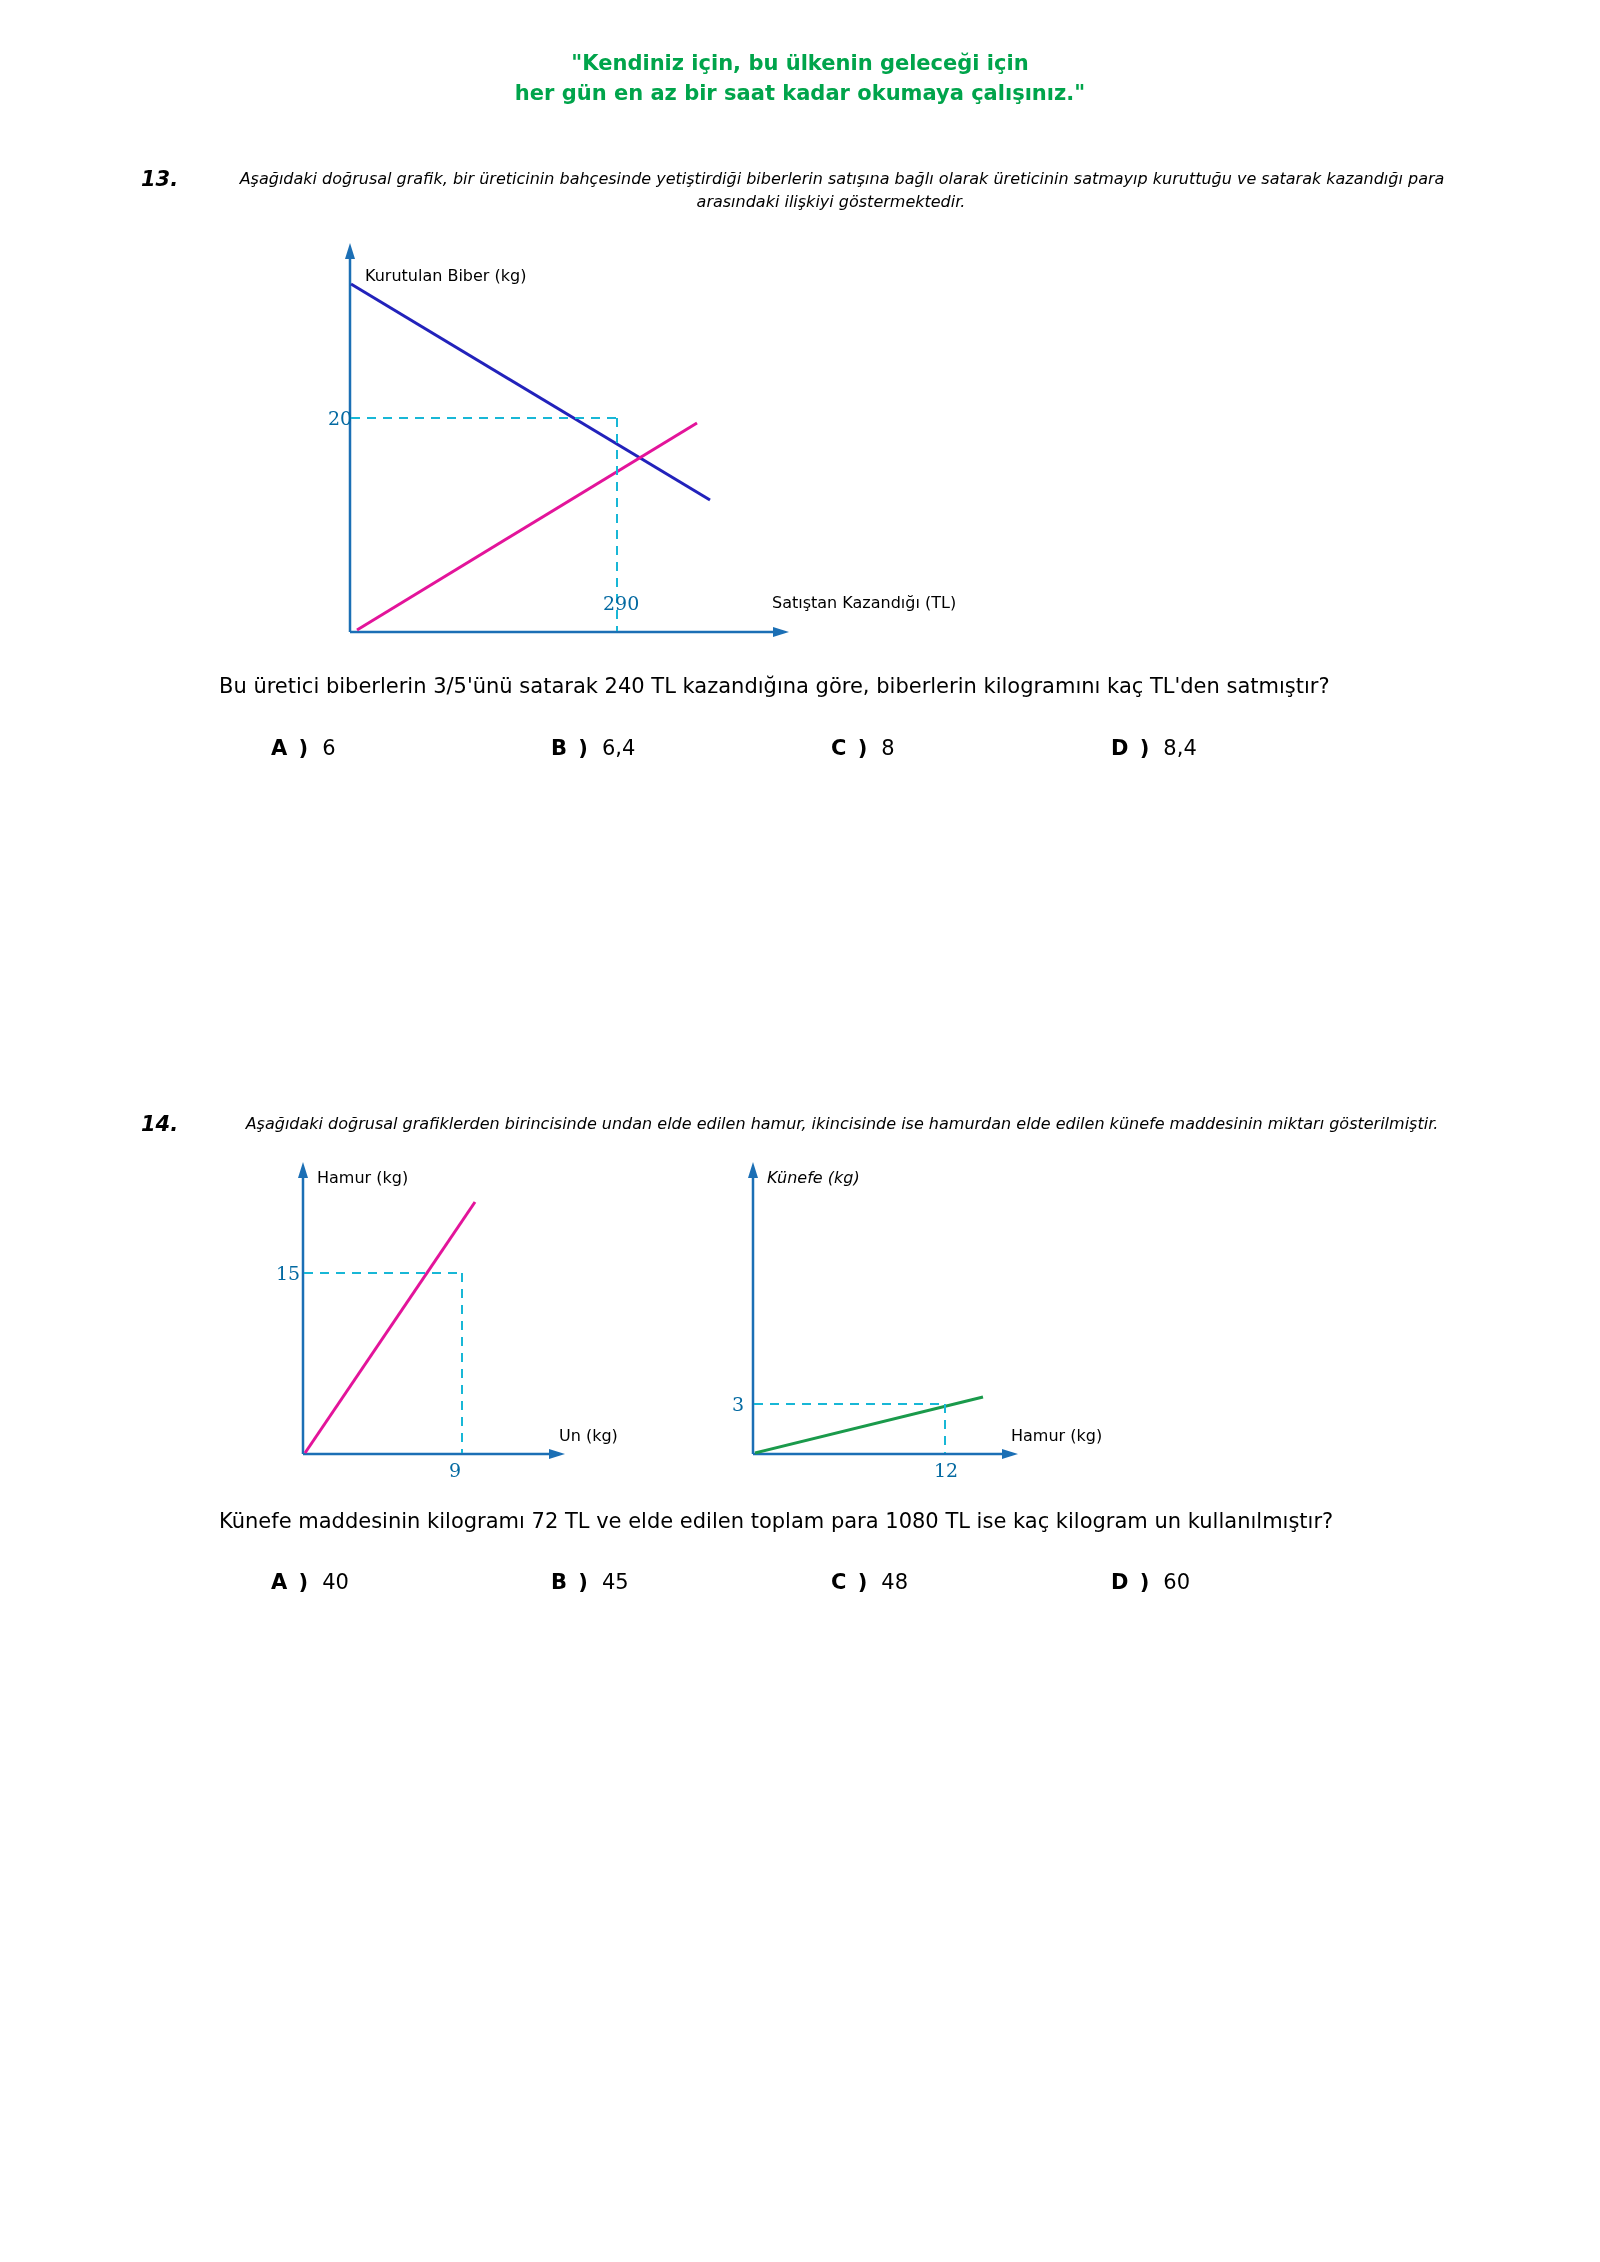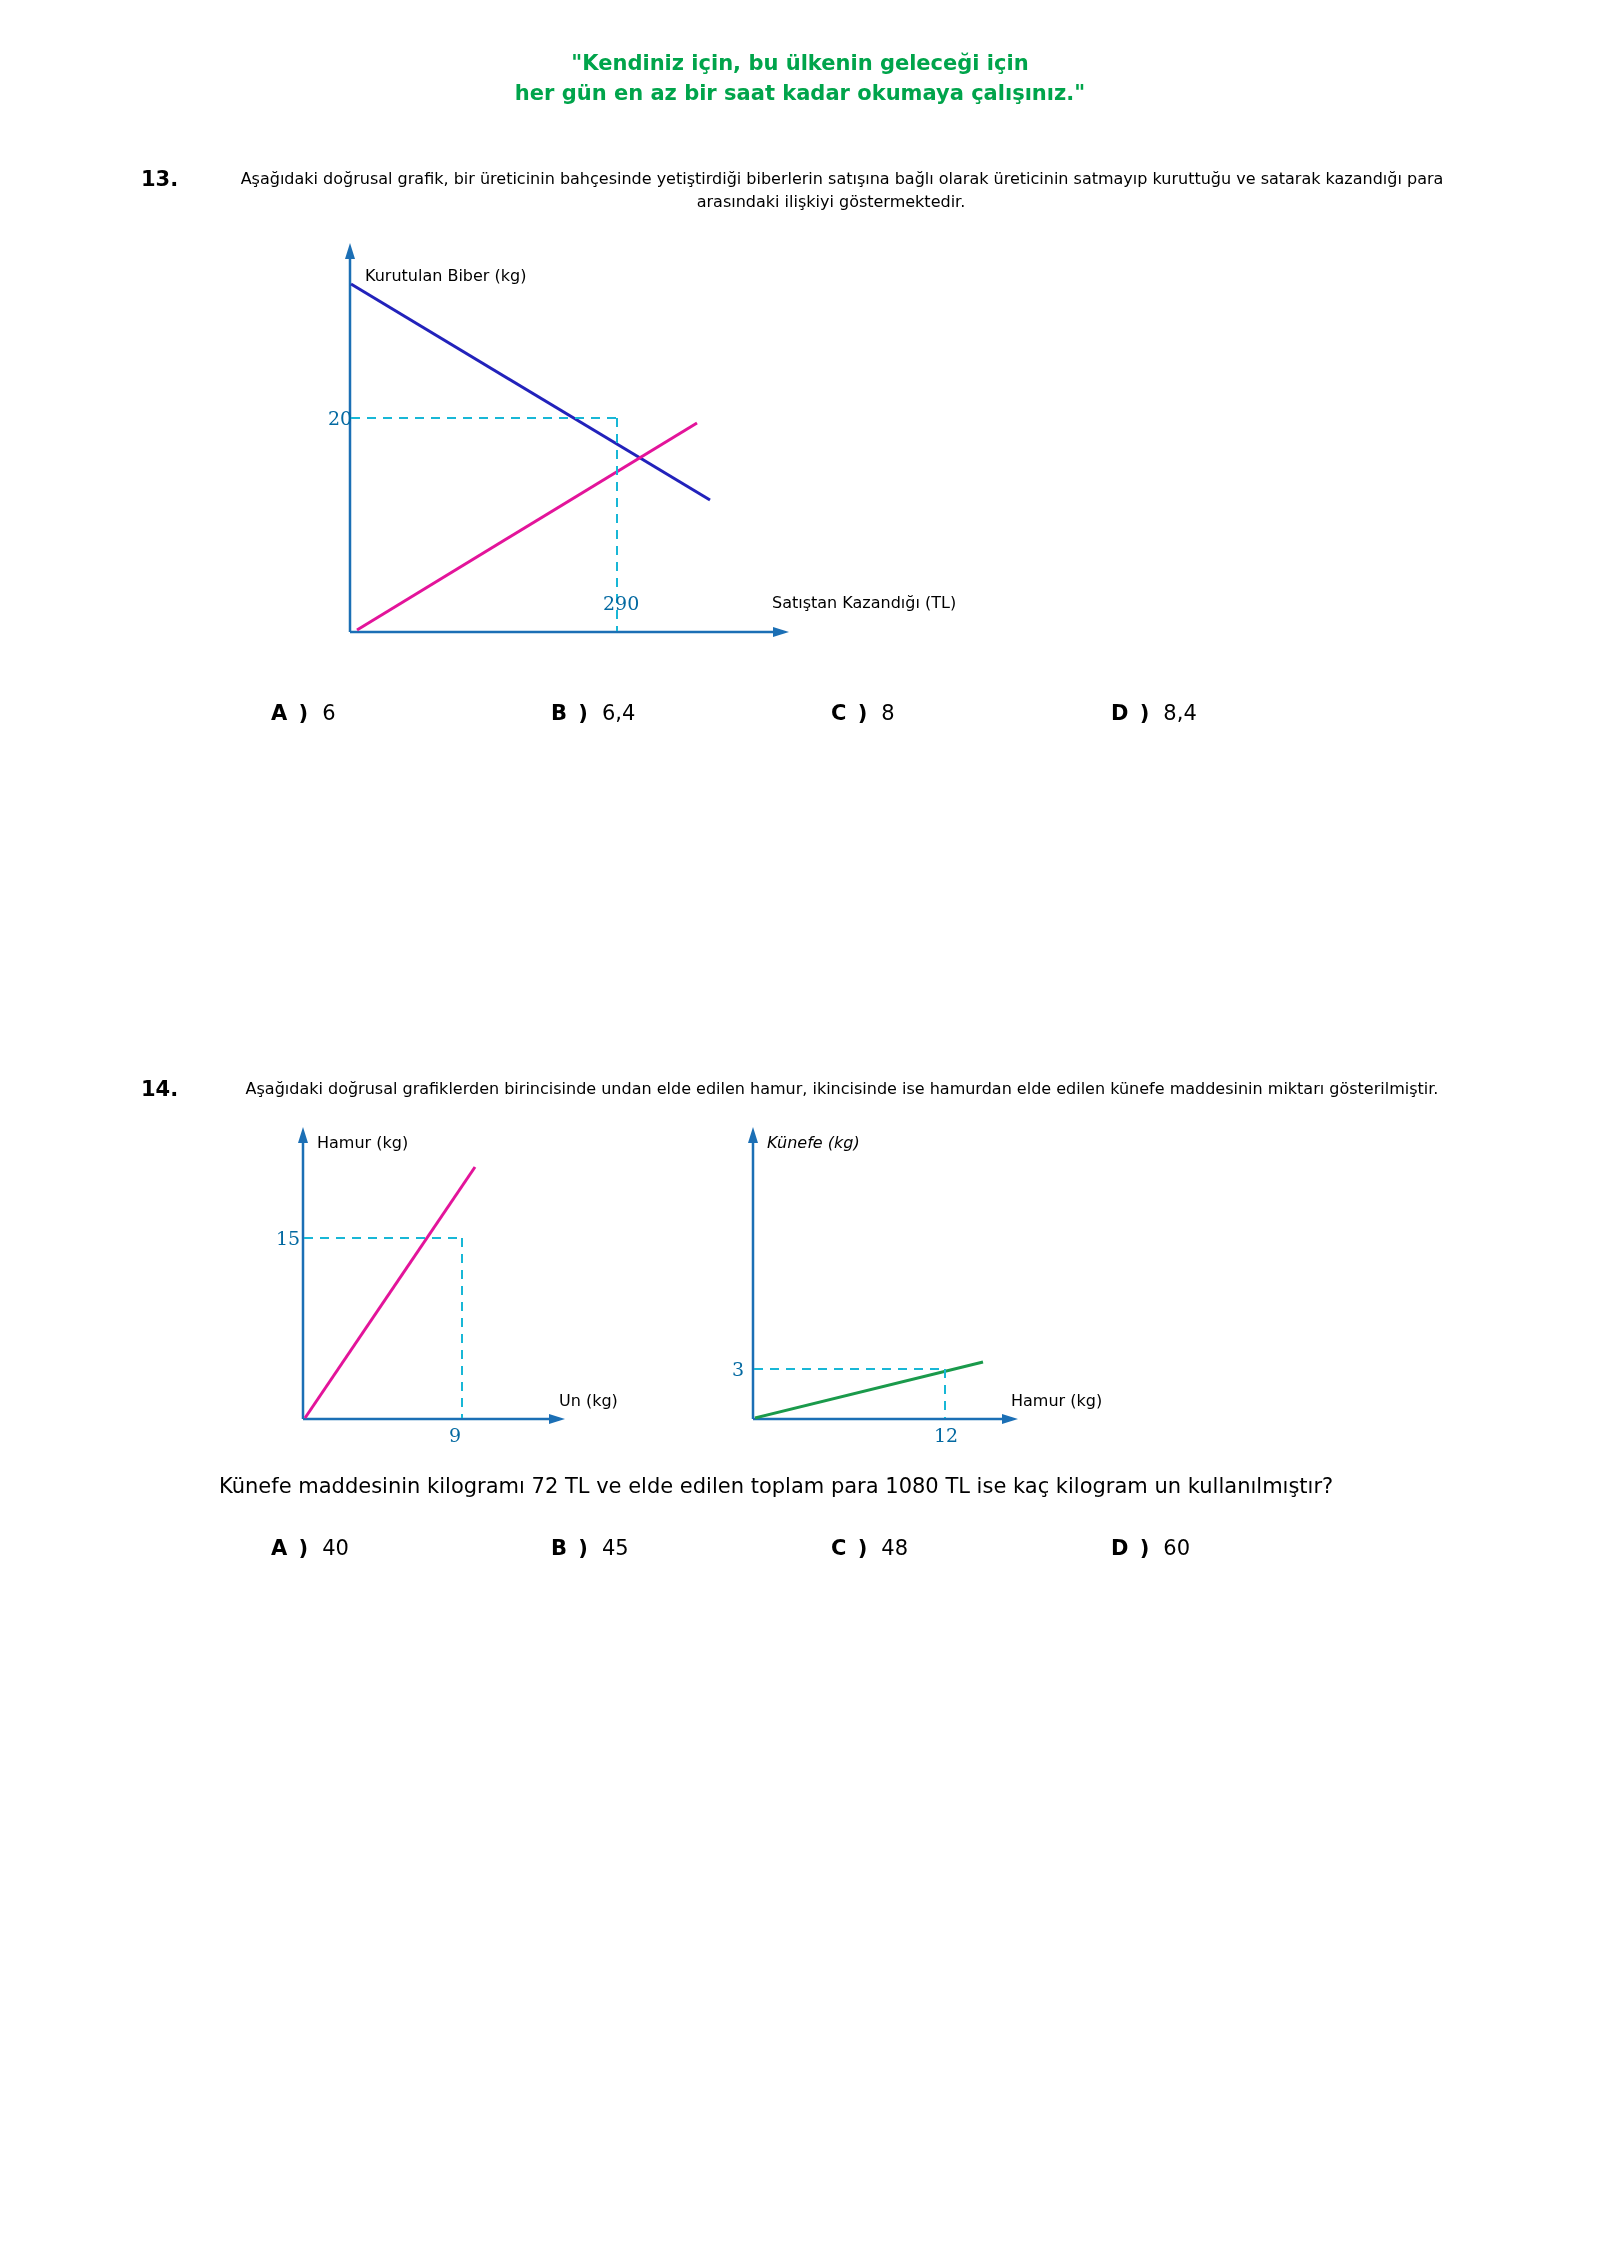--- a/index.html
+++ b/index.html
@@ -35,20 +35,21 @@
 
   
   .question {
     position: relative;
     margin: 0 auto;
     width: 1330px;
   }
   .q-head {
     display: flex;
     align-items: flex-start;
+    font-style: italic;
   }
   .q-num {
     font-weight: bold;
     font-size: 21px;
     width: 62px;
     flex: 0 0 62px;
     padding-left: 6px;
     box-sizing: border-box;
   }
   .q-text {
@@ -145,20 +146,21 @@
 
         <line x1="216" y1="191" x2="482" y2="191" stroke="#18b7d6" stroke-width="2" stroke-dasharray="9,7"></line>
         <line x1="482" y1="191" x2="482" y2="404" stroke="#18b7d6" stroke-width="2" stroke-dasharray="9,7"></line>
       </svg>
       <div class="chart-label" style="left: 230px; top: 39px;">Kurutulan Biber (kg)</div>
       <div class="chart-label" style="left: 637px; top: 366px;">Satıştan Kazandığı (TL)</div>
       <div class="tick-label" style="left: 193px; top: 180px;">20</div>
       <div class="tick-label" style="left: 468px; top: 365px;">290</div>
     </div>
 
+    <div class="q-follow"><span class="indent"></span><span>Bu üretici biberlerin 3/5'ünü satarak 240 TL kazandığına göre, biberlerin kilogramını kaç TL'den satmıştır?</span></div>
 
     <div class="options">
       <div class="opt">
         <span class="opt-letter">A )</span>
         <span class="opt-value">6</span>
       </div>
       <div class="opt">
         <span class="opt-letter">B )</span>
         <span class="opt-value">6,4</span>
       </div>

